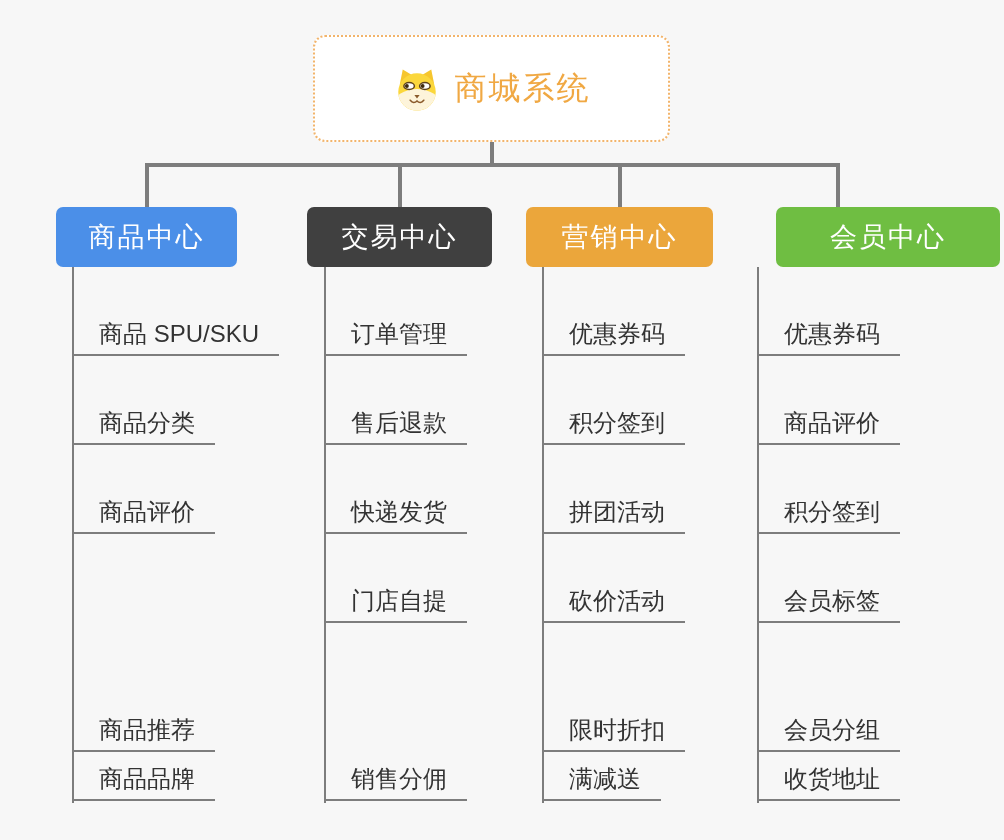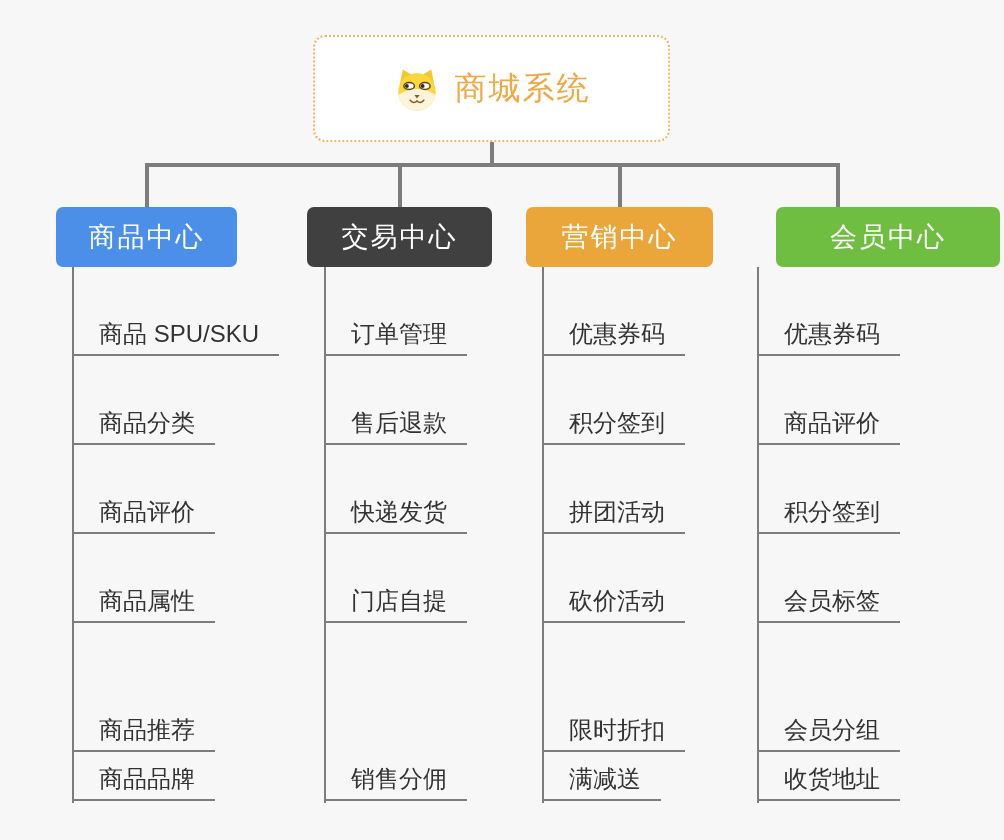--- a/index.html
+++ b/index.html
@@ -145,21 +145,20 @@
   </div>
 
   <div class="trunk trunk1"></div>
   <div class="trunk trunk2"></div>
   <div class="trunk trunk3"></div>
   <div class="trunk trunk4"></div>
 
   <div class="leaf col1 r0">商品 SPU/SKU</div>
   <div class="leaf col1 r1">商品分类</div>
   <div class="leaf col1 r2">商品评价</div>
-  <div class="leaf col1 r3">商品属性</div>
   <div class="leaf col1 r4">商品推荐</div>
   <div class="leaf col1 r5">商品品牌</div>
 
   <div class="leaf col2 r0">订单管理</div>
   <div class="leaf col2 r1">售后退款</div>
   <div class="leaf col2 r2">快递发货</div>
   <div class="leaf col2 r3">门店自提</div>
   <div class="leaf col3 r0">优惠券码</div>
 
   <div class="leaf col2 r5">销售分佣</div>

